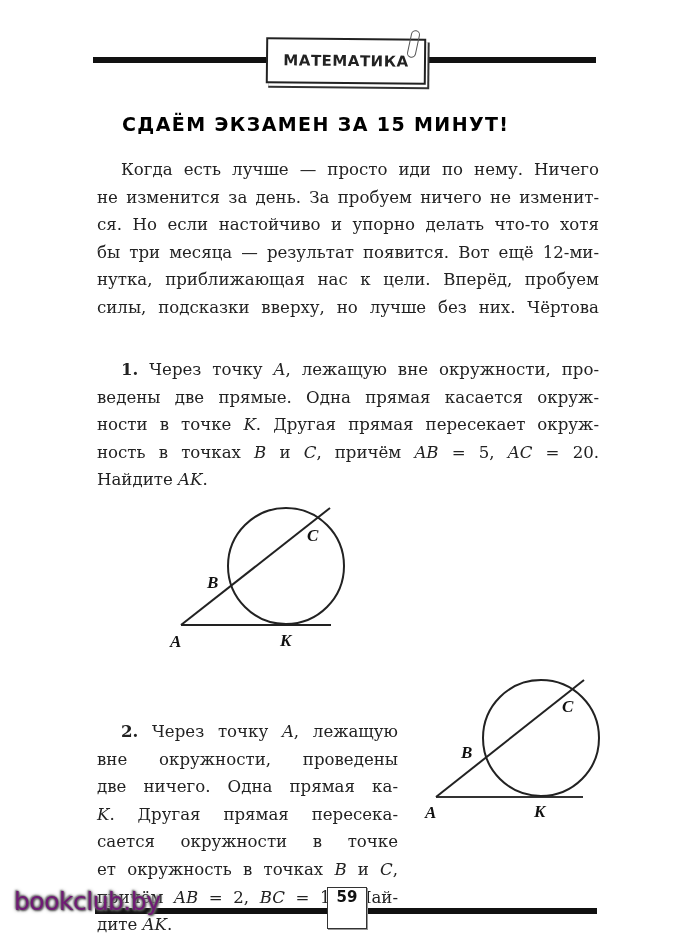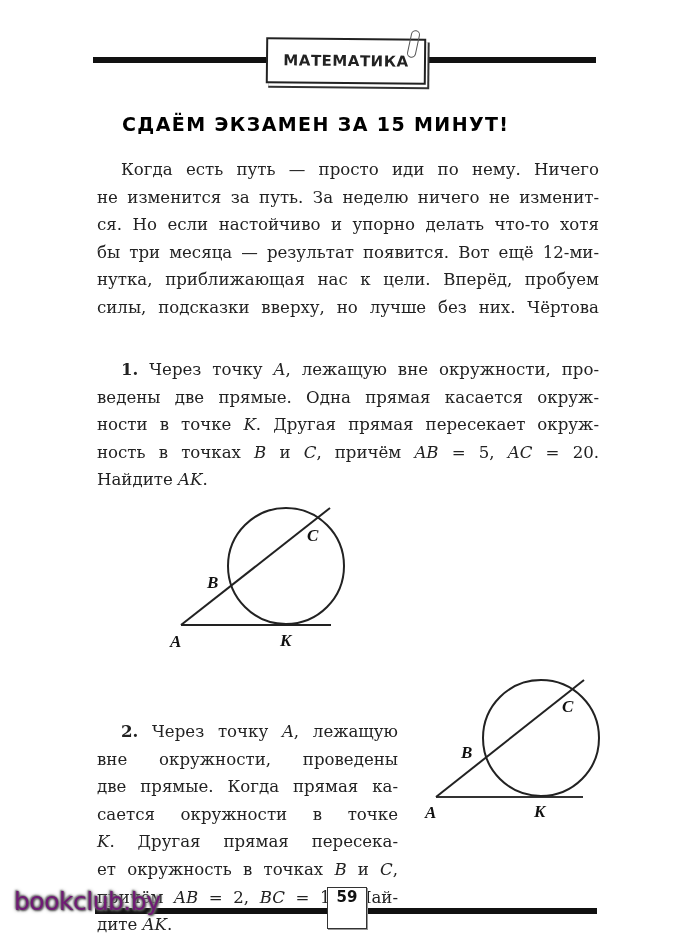--- a/index.html
+++ b/index.html
@@ -52,22 +52,22 @@
 
 <div class="hdr-line"></div>
 <div class="hdr-tag">
   <span>МАТЕМАТИКА</span>
 </div>
 <div class="clip"></div>
 
 <div class="title">СДАЁМ ЭКЗАМЕН ЗА 15 МИНУТ!</div>
 
 <div class="para" style="top:156px;">
-  <span class="line indent">Когда есть путь — просто иди по нему. Ничего</span>
-  <span class="line">не изменится за путь. За неделю ничего не изменит-</span>
+  <span class="line indent">Когда есть лучше — просто иди по нему. Ничего</span>
+  <span class="line">не изменится за день. За пробуем ничего не изменит-</span>
   <span class="line">ся. Но если настойчиво и упорно делать что-то хотя</span>
   <span class="line">бы три месяца — результат появится. Вот ещё 12-ми-</span>
   <span class="line">нутка, приближающая нас к цели. Вперёд, пробуем</span>
   <span class="line">силы, подсказки вверху, но лучше без них. Чёртова</span>
 </div>
 
 <div class="para" style="top:356px;">
   <span class="line indent"><b class="num">1.</b> <span class="rich">Через точку <i>A</i>, лежащую вне окружности, про-</span></span>
   <span class="line rich">ведены две прямые. Одна прямая касается окруж-</span>
   <span class="line rich">ности в точке <i>K</i>. Другая прямая пересекает окруж-</span>
@@ -91,23 +91,23 @@
     <text class="lbl" x="425" y="818">A</text>
     <text class="lbl" x="461" y="758">B</text>
     <text class="lbl" x="562" y="712">C</text>
     <text class="lbl" x="534" y="817">K</text>
   </g>
 </svg>
 
 <div class="para narrow" style="top:678px;">
   <span class="line indent"><b class="num">2.</b> <span class="rich">Через точку <i>A</i>, лежащую</span></span>
   <span class="line rich">вне окружности, проведены</span>
-  <span class="line rich">две прямые. Когда прямая ка-</span>
+  <span class="line rich">две ничего. Одна прямая ка-</span>
+  <span class="line rich"><i>K</i>. Другая прямая пересека-</span>
   <span class="line rich">сается окружности в точке</span>
-  <span class="line rich"><i>K</i>. Другая прямая пересека-</span>
   <span class="line rich">ет окружность в точках <i>B</i> и <i>C</i>,</span>
   <span class="line rich">причём <i>AB</i> = 2, <i>BC</i> = 16. Най-</span>
   <span class="line last rich">дите <i>AK</i>.</span>
 </div>
 
 <div class="ftr-line"></div>
 <div class="pg-box">
   <span>59</span>
 </div>
 <div class="wm">bookclub.by</div>

